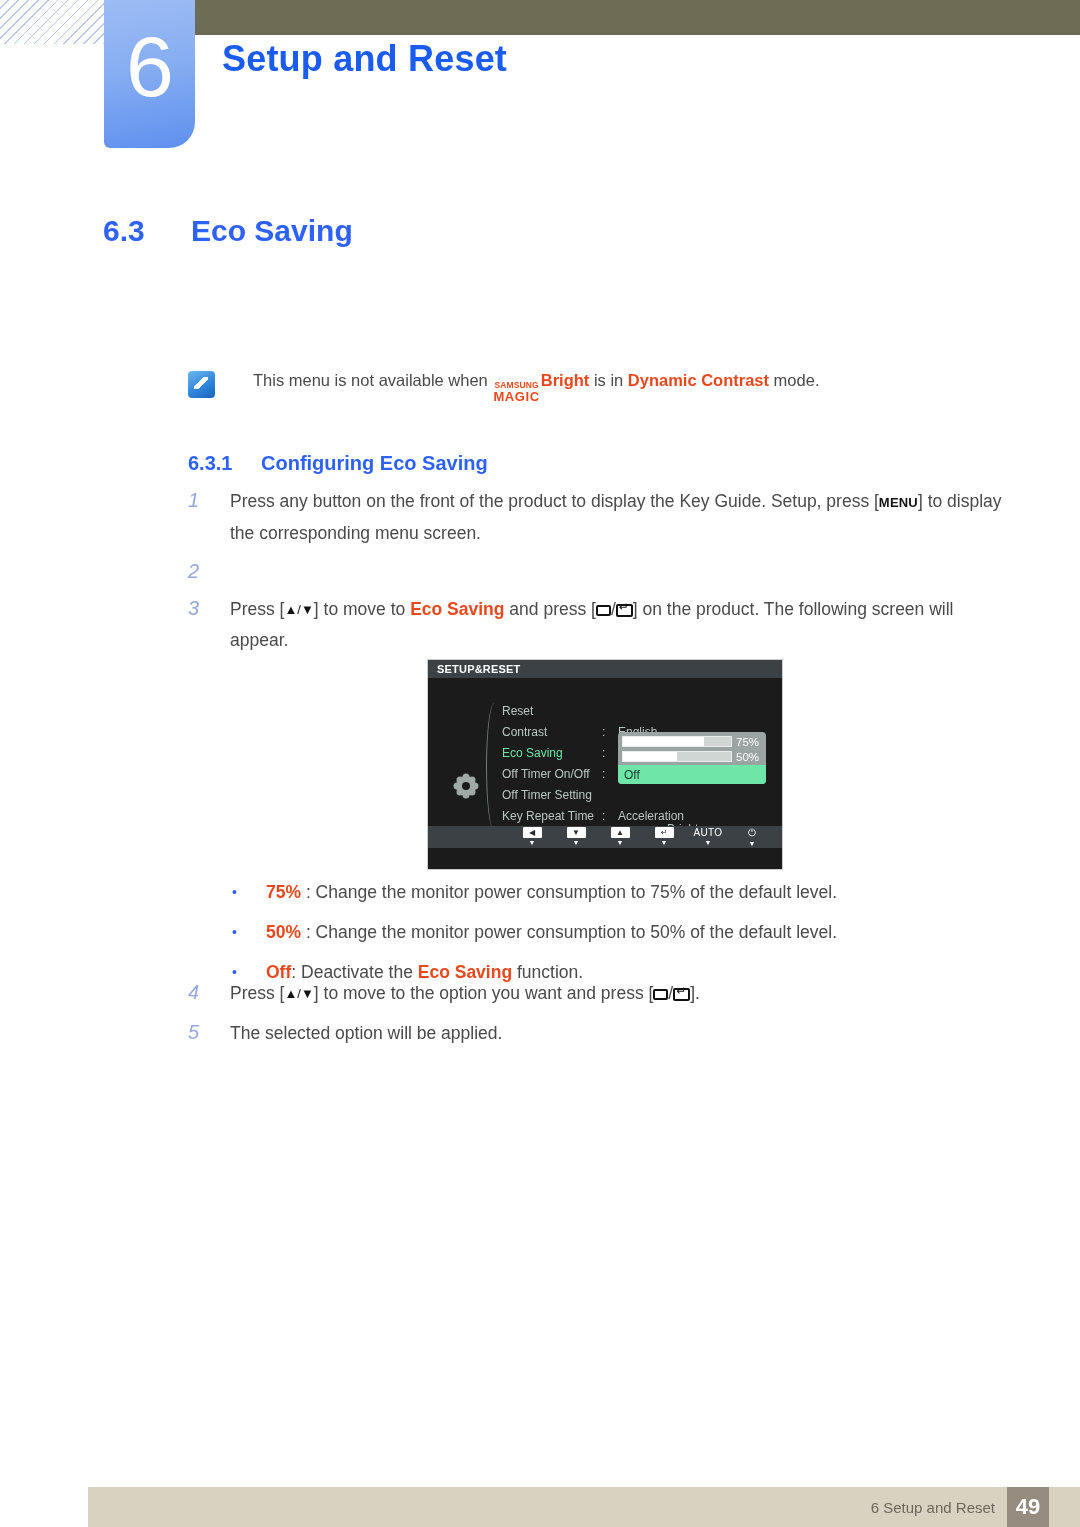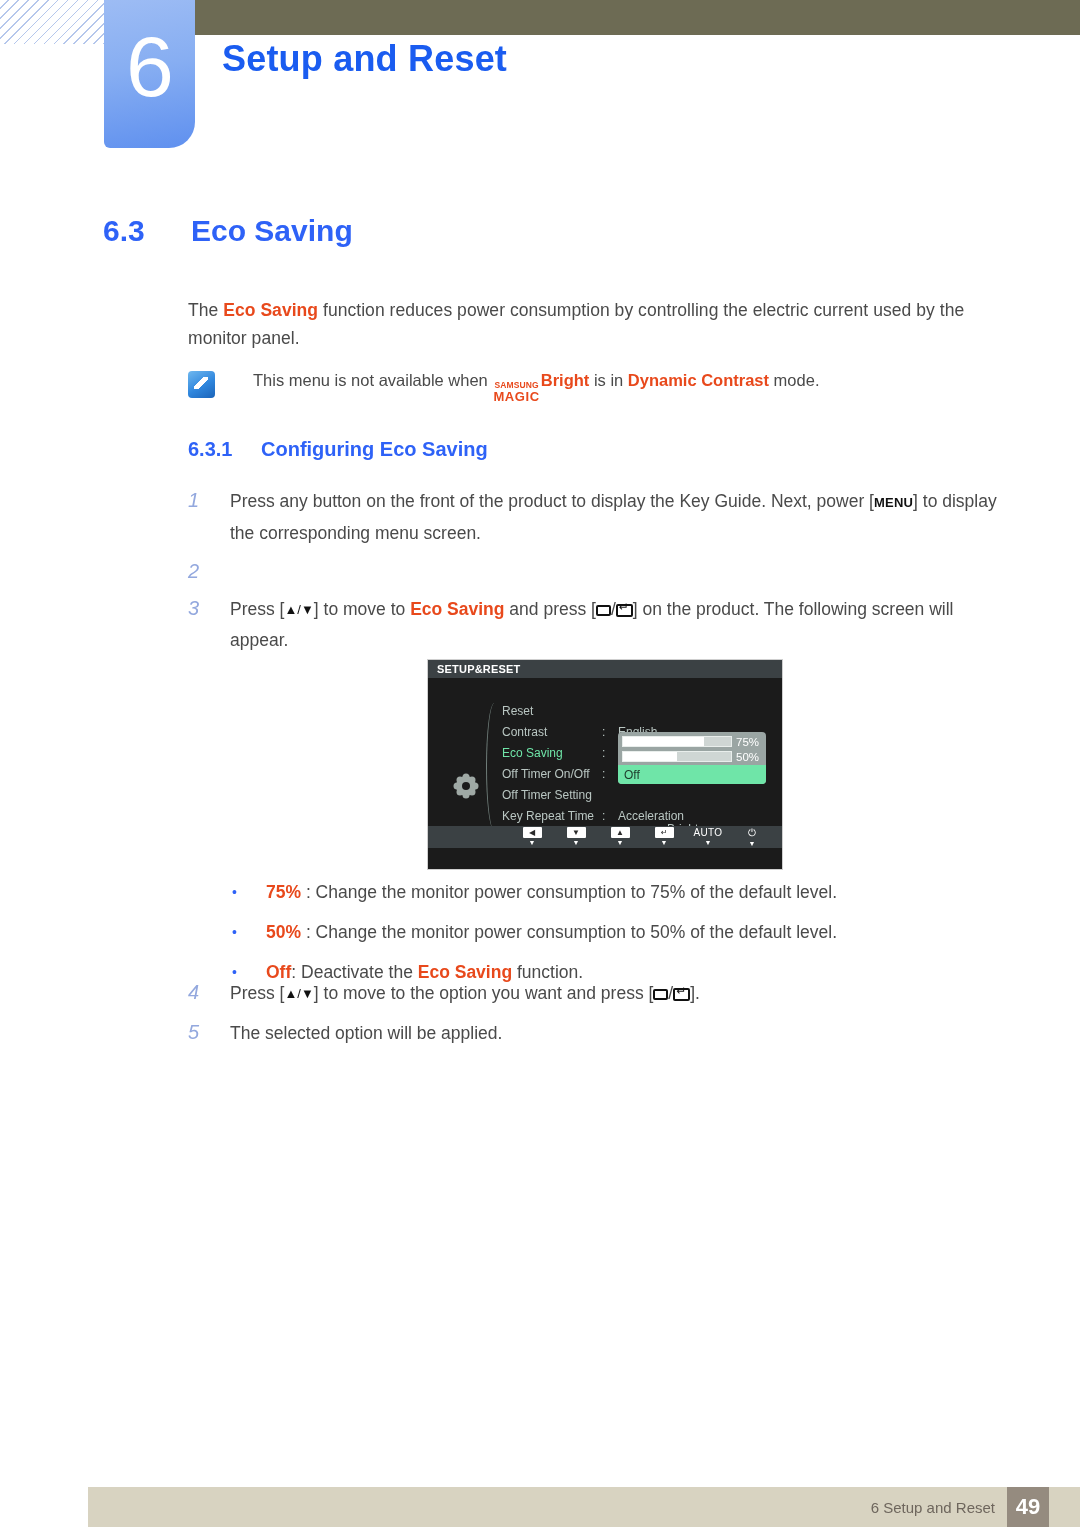--- a/index.html
+++ b/index.html
@@ -92,21 +92,21 @@
   .magic .s2 { font-size: 13px; letter-spacing: .6px; }
   .magic-osd {
     display: inline-flex; flex-direction: column; align-items: center;
     vertical-align: -2px; line-height: 1.05; margin-right: 3px;
   }
   .magic-osd .s1 { font-size: 8px; letter-spacing: .2px; }
   .magic-osd .s2 { font-size: 12.5px; letter-spacing: 1px; }
 
   
   .subsec {
-    position: absolute; left: 188px; top: 438px;
+    position: absolute; left: 188px; top: 452px;
     display: flex; align-items: baseline; color: #2e62f7;
     font-size: 20px; font-weight: 700;
   }
   .subsec-num { width: 73px; }
 
   
   .steps { position: absolute; left: 188px; top: 486px; width: 820px; }
   .step { display: flex; margin-bottom: 9px; }
   .step-num {
     flex: 0 0 42px; color: #93a8de; font-size: 20px;
@@ -257,42 +257,39 @@
   <div class="chapter-tab">
     <span class="chapter-num">6</span>
   </div>
   <div class="chapter-title">Setup and Reset</div>
 
   <div class="sec-head">
     <span class="sec-num">6.3</span>
     <span class="sec-title">Eco Saving</span>
   </div>
 
-  <div class="body-wrap">
-    <p class="para"><span>The </span><span class="hl">Eco Saving</span><span> function reduces power consumption by controlling the electric current used by the monitor panel.</span></p>
-  </div>
 
   <div class="note-row">
     <div class="note-icon"></div>
     <div class="note-text"><span>This menu is not available when </span><span class="magic">
           <span class="s1">SAMSUNG</span>
           <span class="s2">MAGIC</span>
         </span><span class="hl">Bright</span><span> is in </span><span class="hl">Dynamic Contrast</span><span> mode.</span></div>
   </div>
 
   <div class="subsec">
     <span class="subsec-num">6.3.1</span>
     <span>Configuring Eco Saving</span>
   </div>
 
   <div class="steps">
 
     <div class="step">
       <div class="step-num">1</div>
-      <div class="step-txt"><span>Press any button on the front of the product to display the Key Guide. Next, power [</span><span class="keycap">MENU</span><span>] to display the corresponding menu screen.</span></div>
+      <div class="step-txt"><span>Press any button on the front of the product to display the Key Guide. Setup, press [</span><span class="keycap">MENU</span><span>] to display the corresponding menu screen.</span></div>
     </div>
 
     <div class="step">
       <div class="step-num">2</div>
     </div>
 
     <div class="step">
       <div class="step-num">3</div>
       <div class="step-txt"><span>Press [</span><span class="arw">▲</span><span class="arw">/</span><span class="arw">▼</span><span>] to move to </span><span class="hl">Eco Saving</span><span> and press [</span><span class="glyph-box"></span><span>/</span><span class="glyph-enter"></span><span>] on the product. The following screen will appear.</span></div>
     </div>

